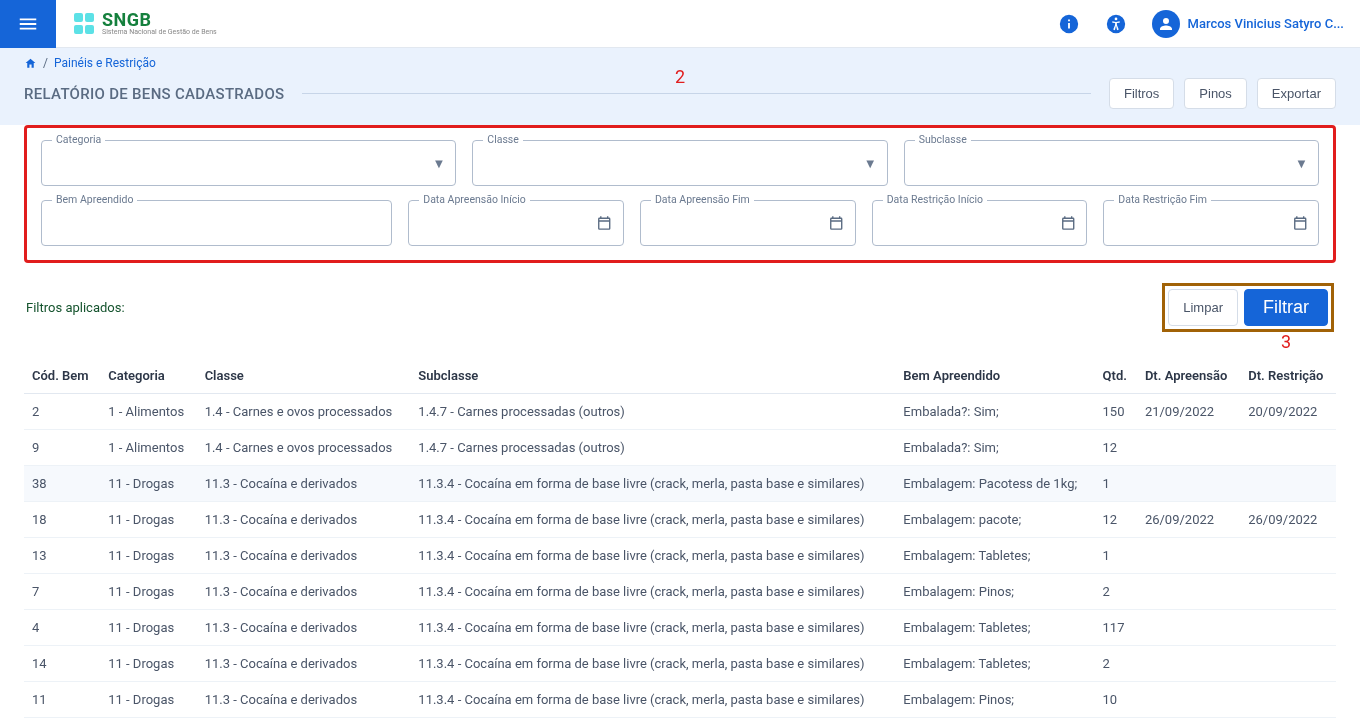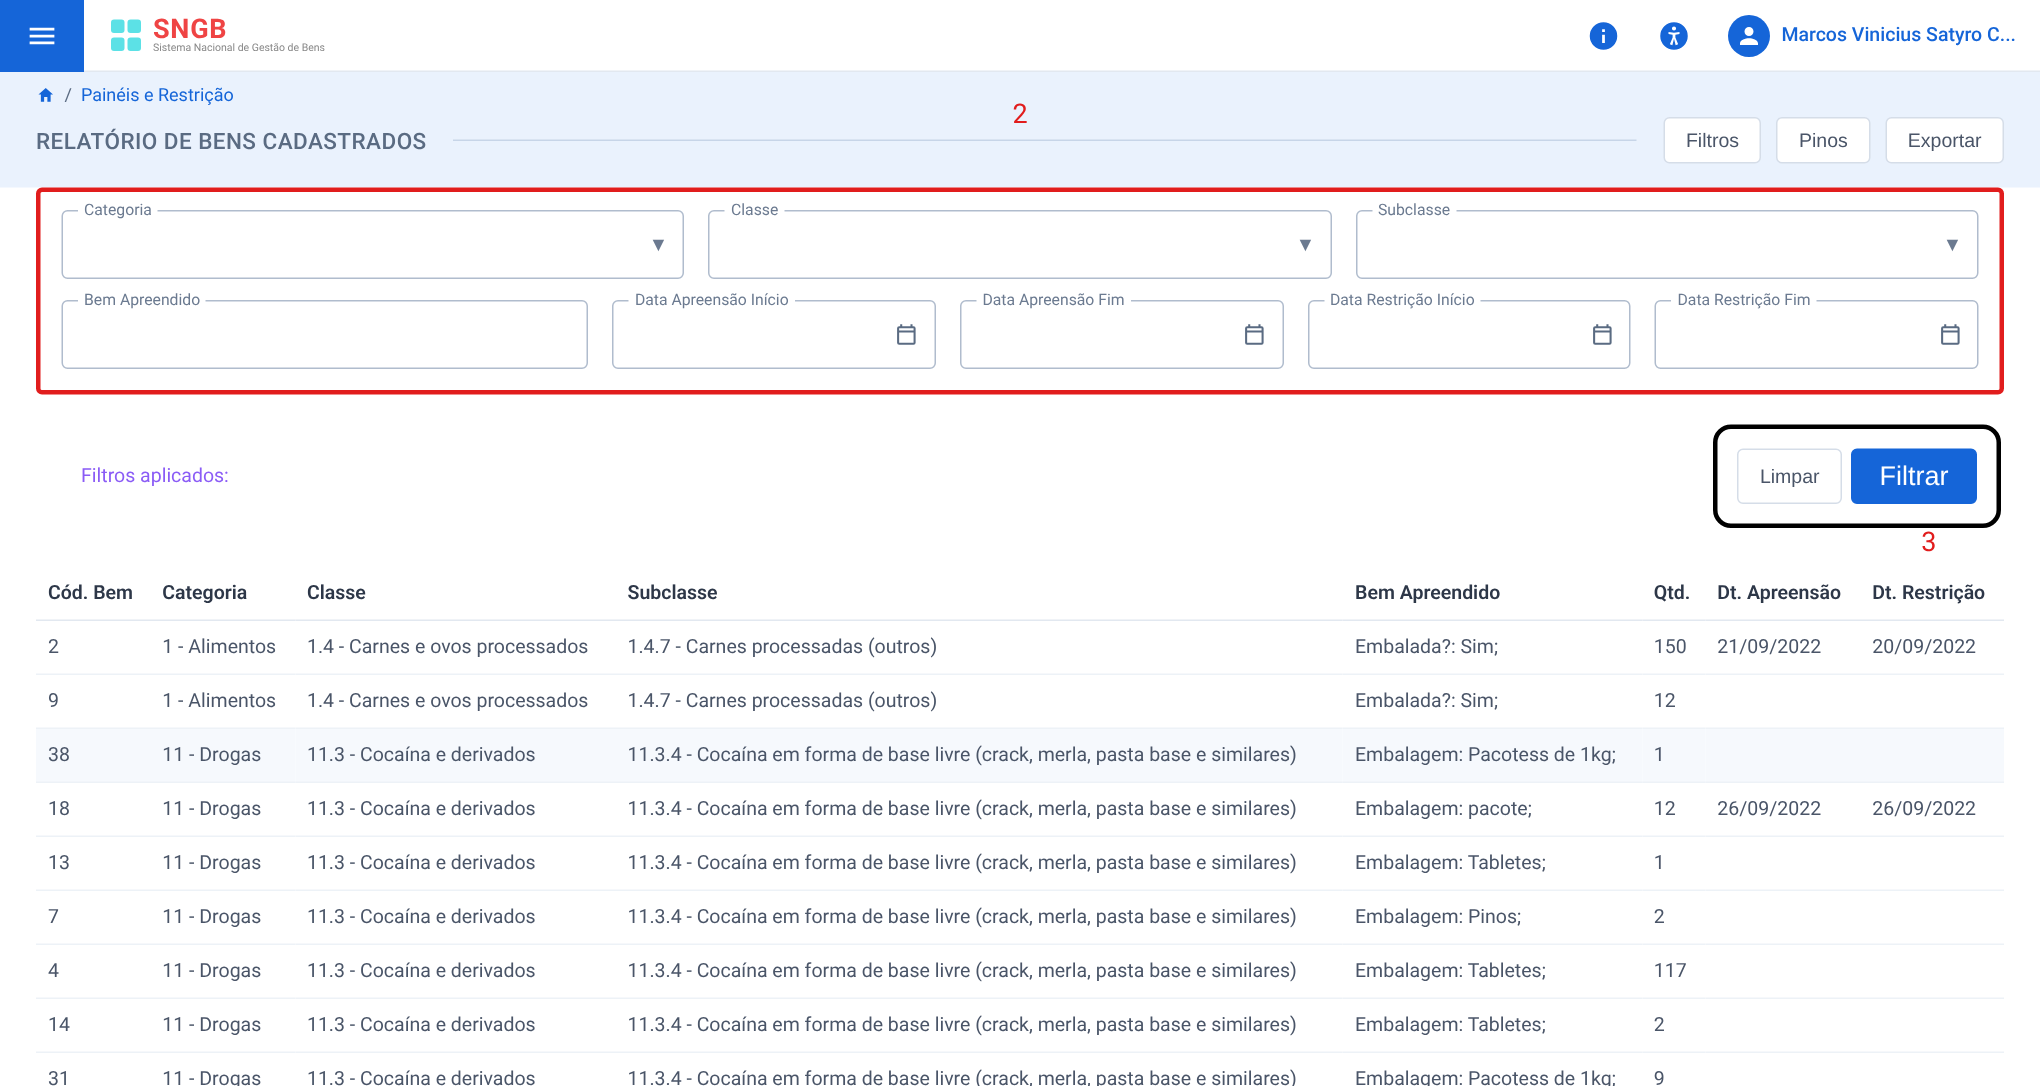--- a/index.html
+++ b/index.html
@@ -6,21 +6,21 @@
   body { font-family: -apple-system, BlinkMacSystemFont, "Segoe UI", Roboto, Arial, sans-serif; font-size: 13px; color: #4a5568; background: #fff; }
   
   
   .topbar { height: 48px; display: flex; align-items: center; border-bottom: 1px solid #e2e8f0; }
   .hamburger { width: 56px; height: 48px; background: #1565d8; display:flex; align-items:center; justify-content:center; }
   .hamburger svg { width:22px; height:22px; fill:#fff; }
   .logo { display:flex; align-items:center; gap:6px; margin-left:18px; }
   .logo-mark { width:22px; height:22px; display:flex; flex-wrap:wrap; gap:2px; }
   .logo-mark span { width:9px; height:9px; background:#5ce1e6; border-radius:2px; }
   .logo-text { display:flex; flex-direction:column; line-height:1; }
-  .logo-text .t1 { font-size:18px; font-weight:700; color:#ef4444; letter-spacing:0.5px; }
+  .logo-text .t1 { font-size:18px; font-weight:700; color:#15803d; letter-spacing:0.5px; }
   .logo-text .t2 { font-size:7px; color:#888; }
   .topbar-spacer { flex:1; }
   .topbar-icons { display:flex; align-items:center; gap:25px; padding-right:16px; }
   .tb-icon { width:22px; height:22px; fill:#1565d8; cursor:pointer; }
   .user-badge { display:flex; align-items:center; gap:8px; color:#1565d8; font-size:13px; font-weight:500; }
   .avatar { width:28px; height:28px; border-radius:50%; background:#1565d8; display:flex; align-items:center; justify-content:center; }
   .avatar svg { width:18px; height:18px; fill:#fff; }
 
   
   .breadcrumb-bar { background:#eaf2fd; padding:8px 24px 4px 24px; }
@@ -45,23 +45,23 @@
   .field input { border:none; outline:none; width:100%; font-size:13px; color:#2d3748; background:transparent; }
   .field .chev { margin-left:auto; color:#6b7a90; }
   .field svg.cal { width:18px; height:18px; fill:#5a6b82; margin-left:auto; }
   .w3  { flex:1 1 0; }
   .wA  { flex:1.7 1 0; } 
   .w4s { flex:1 1 0; }
   
   .callout-2 { position:absolute; top:-8px; left:50%; transform:translateX(-50%); color:#e11d1d; font-size:18px; font-weight:400; }
 
   .applied-row { display:flex; align-items:center; margin-top:14px; padding:6px 2px; }
-  .applied-label { font-size:13px; color:#8b5cf6;margin-left:28px; }
+  .applied-label { font-size:13px; color:#14532d; }
   .applied-spacer { flex:1; }
-  .btn-group-box { border:3px solid #000000; border-radius:12px; padding:13px; display:flex; gap:6px; position:relative; }
+  .btn-group-box { border:3px solid #a16207; border-radius:0; padding:3px; display:flex; gap:6px; position:relative; }
   .btn-primary { background:#1565d8; color:#fff; border:1px solid #1565d8; border-radius:4px; padding:7px 18px; font-size:18px; cursor:pointer; }
   .callout-3 { position:absolute; right:40px; top:100%; margin-top:2px; color:#e11d1d; font-size:18px; }
 
   
   .table-wrap { padding:0 24px; }
   table { width:100%; border-collapse:collapse; font-size:13px; }
   thead th { text-align:left; font-weight:600; color:#2d3748; padding:10px 8px; border-bottom:1px solid #e2e8f0; white-space:nowrap; }
   tbody td { padding:10px 8px; border-bottom:1px solid #edf2f7; color:#4a5568; }
   tbody tr.hover-row td { background:#f6f9fd; }
 </style>
@@ -281,20 +281,30 @@
           <td>14</td>
           <td>11 - Drogas</td>
           <td>11.3 - Cocaína e derivados</td>
           <td>11.3.4 - Cocaína em forma de base livre (crack, merla, pasta base e similares)</td>
           <td>Embalagem: Tabletes;</td>
           <td>2</td>
           <td></td>
           <td></td>
         </tr>
         <tr>
+          <td>11</td>
+          <td>11 - Drogas</td>
+          <td>11.3 - Cocaína e derivados</td>
+          <td>11.3.4 - Cocaína em forma de base livre (crack, merla, pasta base e similares)</td>
+          <td>Embalagem: Pinos;</td>
+          <td>10</td>
+          <td></td>
+          <td></td>
+        </tr>
+        <tr>
           <td>31</td>
           <td>11 - Drogas</td>
           <td>11.3 - Cocaína e derivados</td>
           <td>11.3.4 - Cocaína em forma de base livre (crack, merla, pasta base e similares)</td>
           <td>Embalagem: Pacotess de 1kg;</td>
           <td>9</td>
           <td></td>
           <td></td>
         </tr>
       </tbody>

